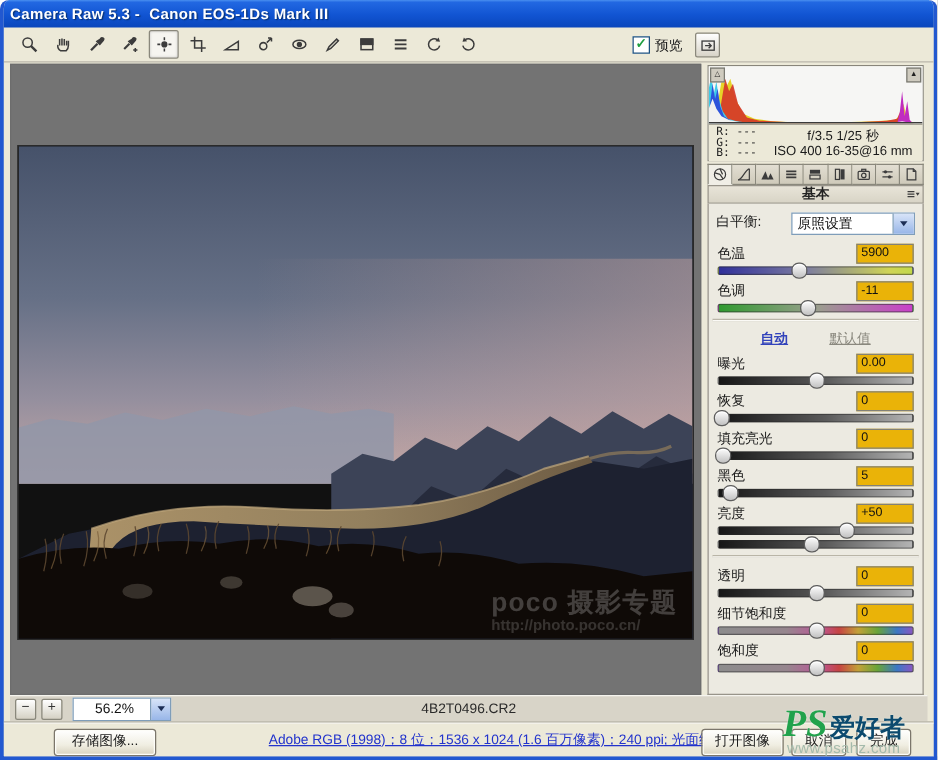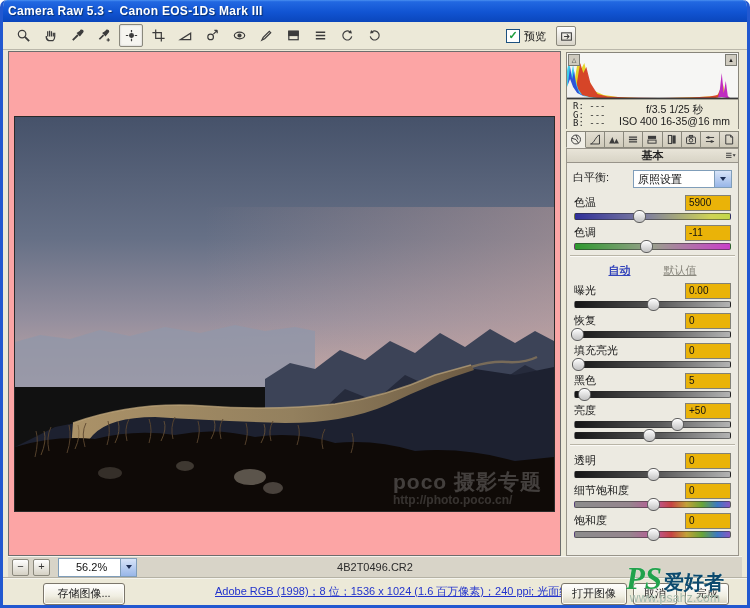--- a/index.html
+++ b/index.html
@@ -18,21 +18,21 @@
   .tool{width:22px;height:21px;display:flex;align-items:center;justify-content:center;margin-right:3px;
         border:1px solid transparent;border-radius:2px;}
   .tool.active{background:#f6f5f0;border:1px solid #8a887c;box-shadow:inset 0 0 2px #bbb;}
   .toolbar-right{position:absolute;left:503px;top:4px;display:flex;align-items:center;}
   .cb{width:12px;height:12px;background:#fff;border:1px solid #1c5180;font-size:11px;line-height:10px;
       color:#1e9e3e;text-align:center;font-weight:bold;}
   .cb-label{font-size:11px;margin:0 10px 0 4px;color:#1a1a1a;}
   .fsbtn{width:18px;height:18px;border:1px solid #8a887c;border-radius:2px;background:linear-gradient(#fefefe,#d8d4c8);
          display:flex;align-items:center;justify-content:center;}
   
-  .preview{position:absolute;left:5px;top:51px;width:553px;height:505px;background:#fca5a5;
+  .preview{position:absolute;left:5px;top:51px;width:553px;height:505px;background:#737373;
            border:1px solid #6d6d6d;box-sizing:border-box;}
   .photo{position:absolute;left:5px;top:64px;width:539px;height:394px;border:1px solid #2a2a2a;background:#111;}
   .photo svg{display:block;}
   .photo-wm{position:absolute;right:12px;bottom:4px;text-align:left;pointer-events:none;}
   .photo-wm .l1{font-size:21px;font-weight:bold;color:rgba(255,255,255,.22);letter-spacing:1px;}
   .photo-wm .l2{font-size:12px;font-weight:bold;color:rgba(255,255,255,.17);margin-top:-3px;}
   
   .statusbar{position:absolute;left:5px;top:556px;width:734px;height:21px;background:#d8d4c8;
              border-top:1px solid #f5f4ee;display:flex;align-items:center;box-sizing:border-box;}
   .sqbtn{width:15px;height:15px;margin-left:4px;border:1px solid #8a887c;border-radius:2px;

